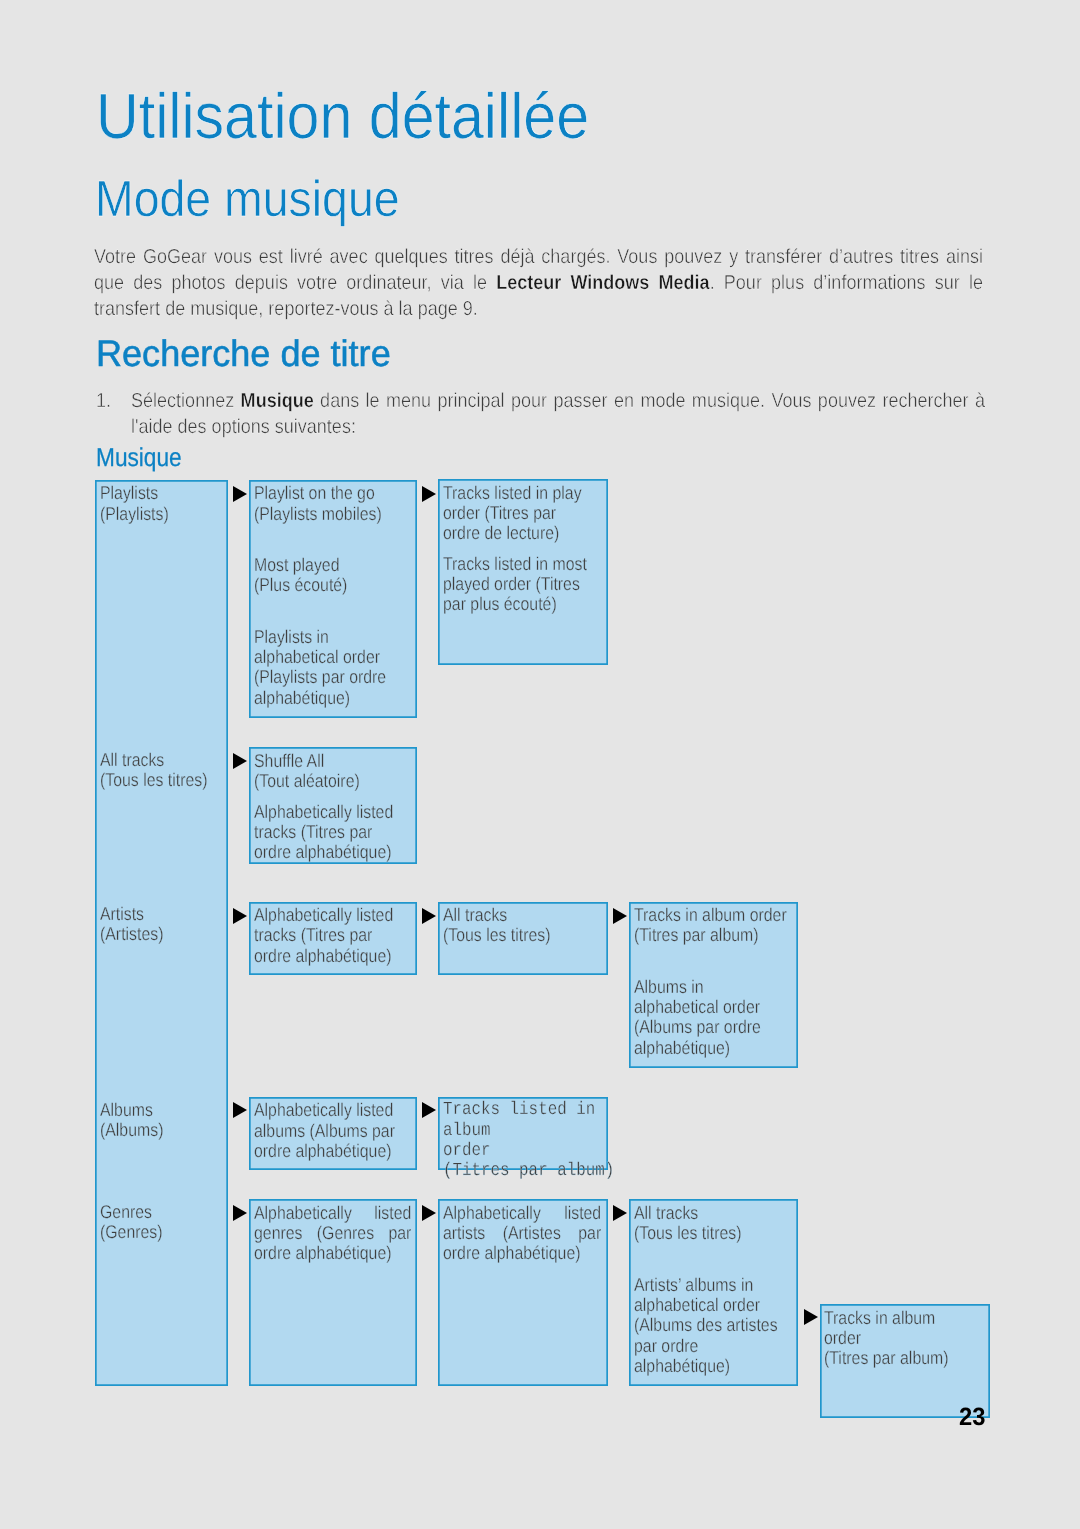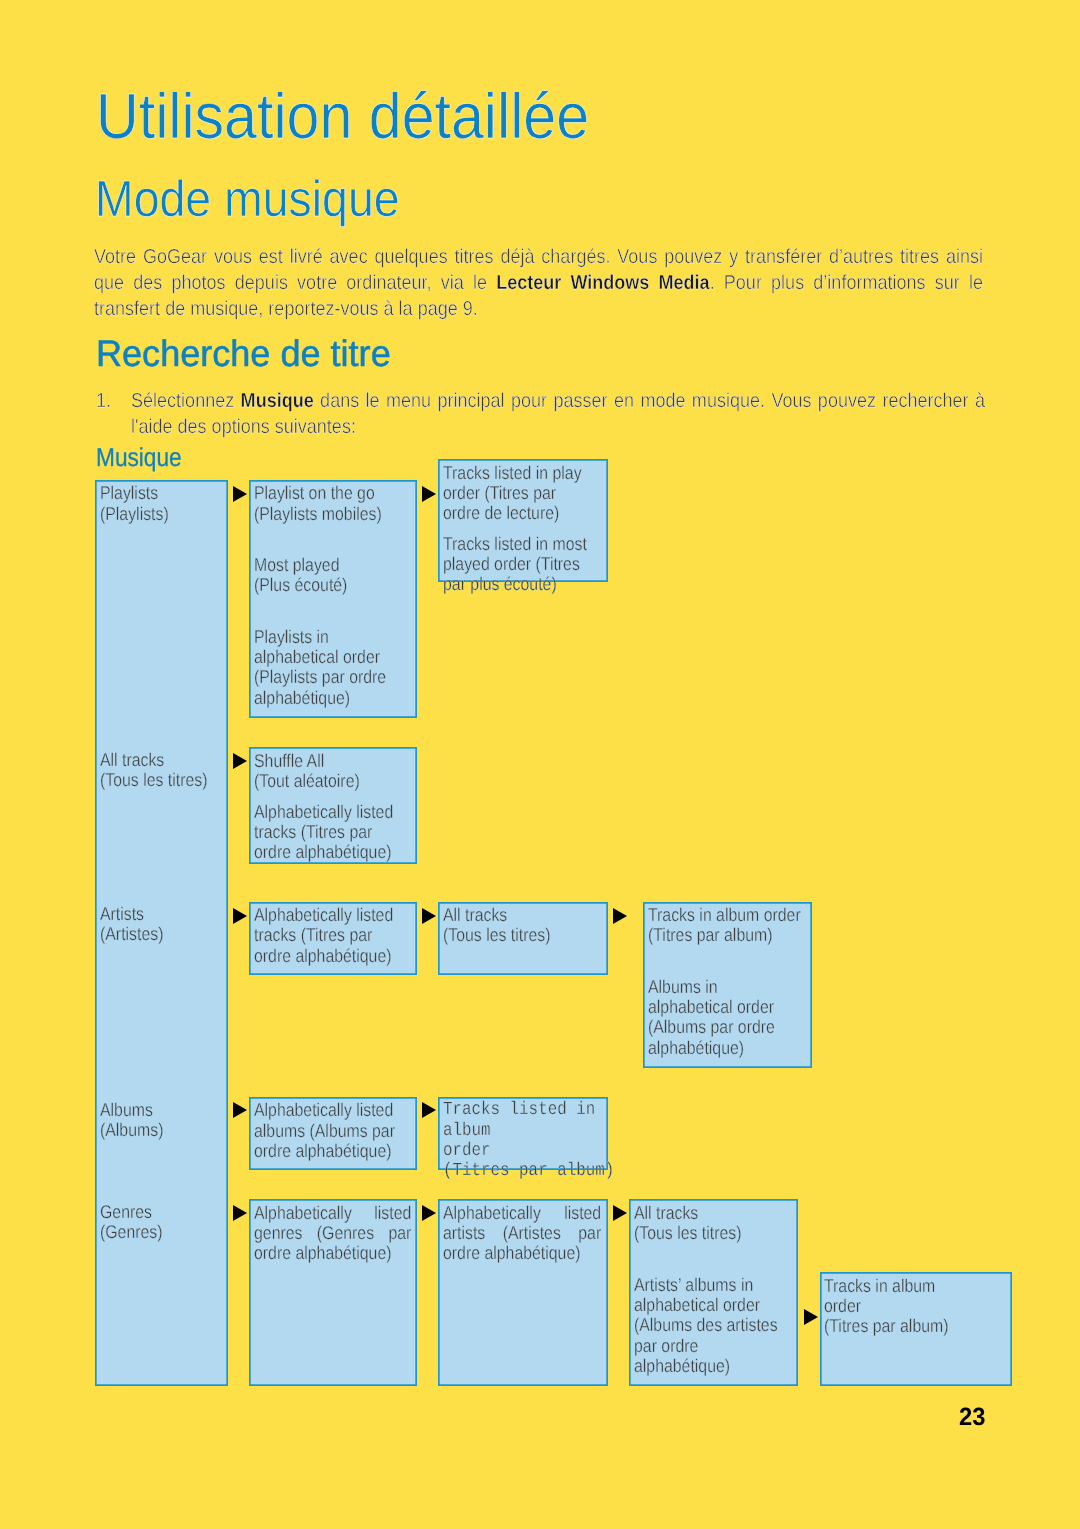--- a/index.html
+++ b/index.html
@@ -5,21 +5,21 @@
 <style>
   html,body{margin:0;padding:0;background:#fff;}
   body{
     width:1080px;height:1529px;
     font-family:"Liberation Sans",sans-serif;
     color:#3e3e3e;
     -webkit-font-smoothing:antialiased;
     text-rendering:geometricPrecision;
   }
   *{-webkit-font-smoothing:antialiased;will-change:opacity;}
-  .page{position:relative;width:1080px;height:1529px;overflow:hidden;background:#fde047;}
+  .page{position:relative;width:1080px;height:1529px;overflow:hidden;background:#e5e5e5;}
 
   
   .hd{
     position:absolute;margin:0;color:#0c81c4;white-space:nowrap;
     transform-origin:left top;font-weight:400;
     -webkit-text-stroke:0.45px #ffffff;
   }
   .h1{left:95.6px;top:83.7px;font-size:64.1px;line-height:64.1px;transform:scaleX(0.9226);}
   .h2{left:94.8px;top:173.5px;font-size:50.87px;line-height:50.87px;transform:scaleX(0.9131);}
   .h3{left:95.9px;top:334.5px;font-size:37.06px;line-height:37.06px;font-weight:400;-webkit-text-stroke:0.55px #0c81c4;transform:scaleX(0.9735);}
@@ -121,21 +121,21 @@
       <p class="p"><span class="ln">Genres</span><br><span class="ln">(Genres)</span></p>
     </div>
   </div>
   <div class="box" style="left:249.1px;top:479.7px;width:168.4px;height:238.3px;">
     <div class="inner" style="width:200.0px;">
       <p class="p"><span class="ln">Playlist on the go</span><br><span class="ln">(Playlists mobiles)</span></p>      
           <p class="p far"><span class="ln">Most played</span><br><span class="ln">(Plus écouté)</span></p>      
           <p class="p far"><span class="ln">Playlists in</span><br><span class="ln">alphabetical order</span><br><span class="ln">(Playlists par ordre</span><br><span class="ln">alphabétique)</span></p>
     </div>
   </div>
-  <div class="box" style="left:438.3px;top:459px;width:169.8px;height:123px;">
+  <div class="box" style="left:438.3px;top:479px;width:169.8px;height:186px;">
     <div class="inner" style="width:200.0px;">
       <p class="p"><span class="ln">Tracks listed in play</span><br><span class="ln">order (Titres par</span><br><span class="ln">ordre de lecture)</span></p>      
           <p class="p near"><span class="ln">Tracks listed in most</span><br><span class="ln">played order (Titres</span><br><span class="ln">par plus écouté)</span></p>
     </div>
   </div>
   <span class="arrow" style="left:232.9px;top:485.9px;"></span>
   <span class="arrow" style="left:422.1px;top:486.0px;"></span>
   <div class="box" style="left:249.1px;top:747.1px;width:168.4px;height:117px;">
     <div class="inner" style="width:200.0px;">
       <p class="p"><span class="ln">Shuffle All</span><br><span class="ln">(Tout aléatoire)</span></p>      
@@ -146,21 +146,21 @@
   <div class="box" style="left:249.1px;top:901.5px;width:168.4px;height:73.6px;">
     <div class="inner" style="width:200.0px;">
       <p class="p"><span class="ln">Alphabetically listed</span><br><span class="ln">tracks (Titres par</span><br><span class="ln">ordre alphabétique)</span></p>
     </div>
   </div>
   <div class="box" style="left:438.3px;top:901.5px;width:169.8px;height:73.6px;">
     <div class="inner" style="width:200.0px;">
       <p class="p"><span class="ln">All tracks</span><br><span class="ln">(Tous les titres)</span></p>
     </div>
   </div>
-  <div class="box" style="left:629.2px;top:901.5px;width:169.3px;height:166.3px;margin-left:14px;">
+  <div class="box" style="left:629.2px;top:901.5px;width:169.3px;height:166.3px;">
     <div class="inner" style="width:200.0px;">
       <p class="p"><span class="ln">Tracks in album order</span><br><span class="ln">(Titres par album)</span></p>      
           <p class="p far"><span class="ln">Albums in</span><br><span class="ln">alphabetical order</span><br><span class="ln">(Albums par ordre</span><br><span class="ln">alphabétique)</span></p>
     </div>
   </div>
   <span class="arrow" style="left:233.0px;top:907.6px;"></span>
   <span class="arrow" style="left:422.1px;top:907.6px;"></span>
   <span class="arrow" style="left:612.9px;top:907.8px;"></span>
   <div class="box" style="left:249.1px;top:1096.9px;width:168.4px;height:73.5px;">
     <div class="inner" style="width:200.0px;">
@@ -183,21 +183,21 @@
     <div class="inner" style="width:183.5px;">
       <p class="p just"><span class="ln jl">Alphabetically listed</span><span class="ln jl">artists (Artistes par</span><span class="ln">ordre alphabétique)</span></p>
     </div>
   </div>
   <div class="box" style="left:629.2px;top:1199.3px;width:169.3px;height:186.9px;">
     <div class="inner" style="width:200.0px;">
       <p class="p"><span class="ln">All tracks</span><br><span class="ln">(Tous les titres)</span></p>      
           <p class="p far"><span class="ln">Artists’ albums in</span><br><span class="ln">alphabetical order</span><br><span class="ln">(Albums des artistes</span><br><span class="ln">par ordre</span><br><span class="ln">alphabétique)</span></p>
     </div>
   </div>
-  <div class="box" style="left:819.6px;top:1272.0px;width:192px;height:114.2px;">
+  <div class="box" style="left:819.6px;top:1304px;width:170px;height:114.2px;">
     <div class="inner" style="width:200.0px;">
       <p class="p"><span class="ln">Tracks in album</span><br><span class="ln">order</span><br><span class="ln">(Titres par album)</span></p>
     </div>
   </div>
   <span class="arrow" style="left:233.0px;top:1205.0px;"></span>
   <span class="arrow" style="left:422.1px;top:1205.0px;"></span>
   <span class="arrow" style="left:612.9px;top:1205.0px;"></span>
   <span class="arrow" style="left:803.9px;top:1308.6px;"></span>
   </div>
 

